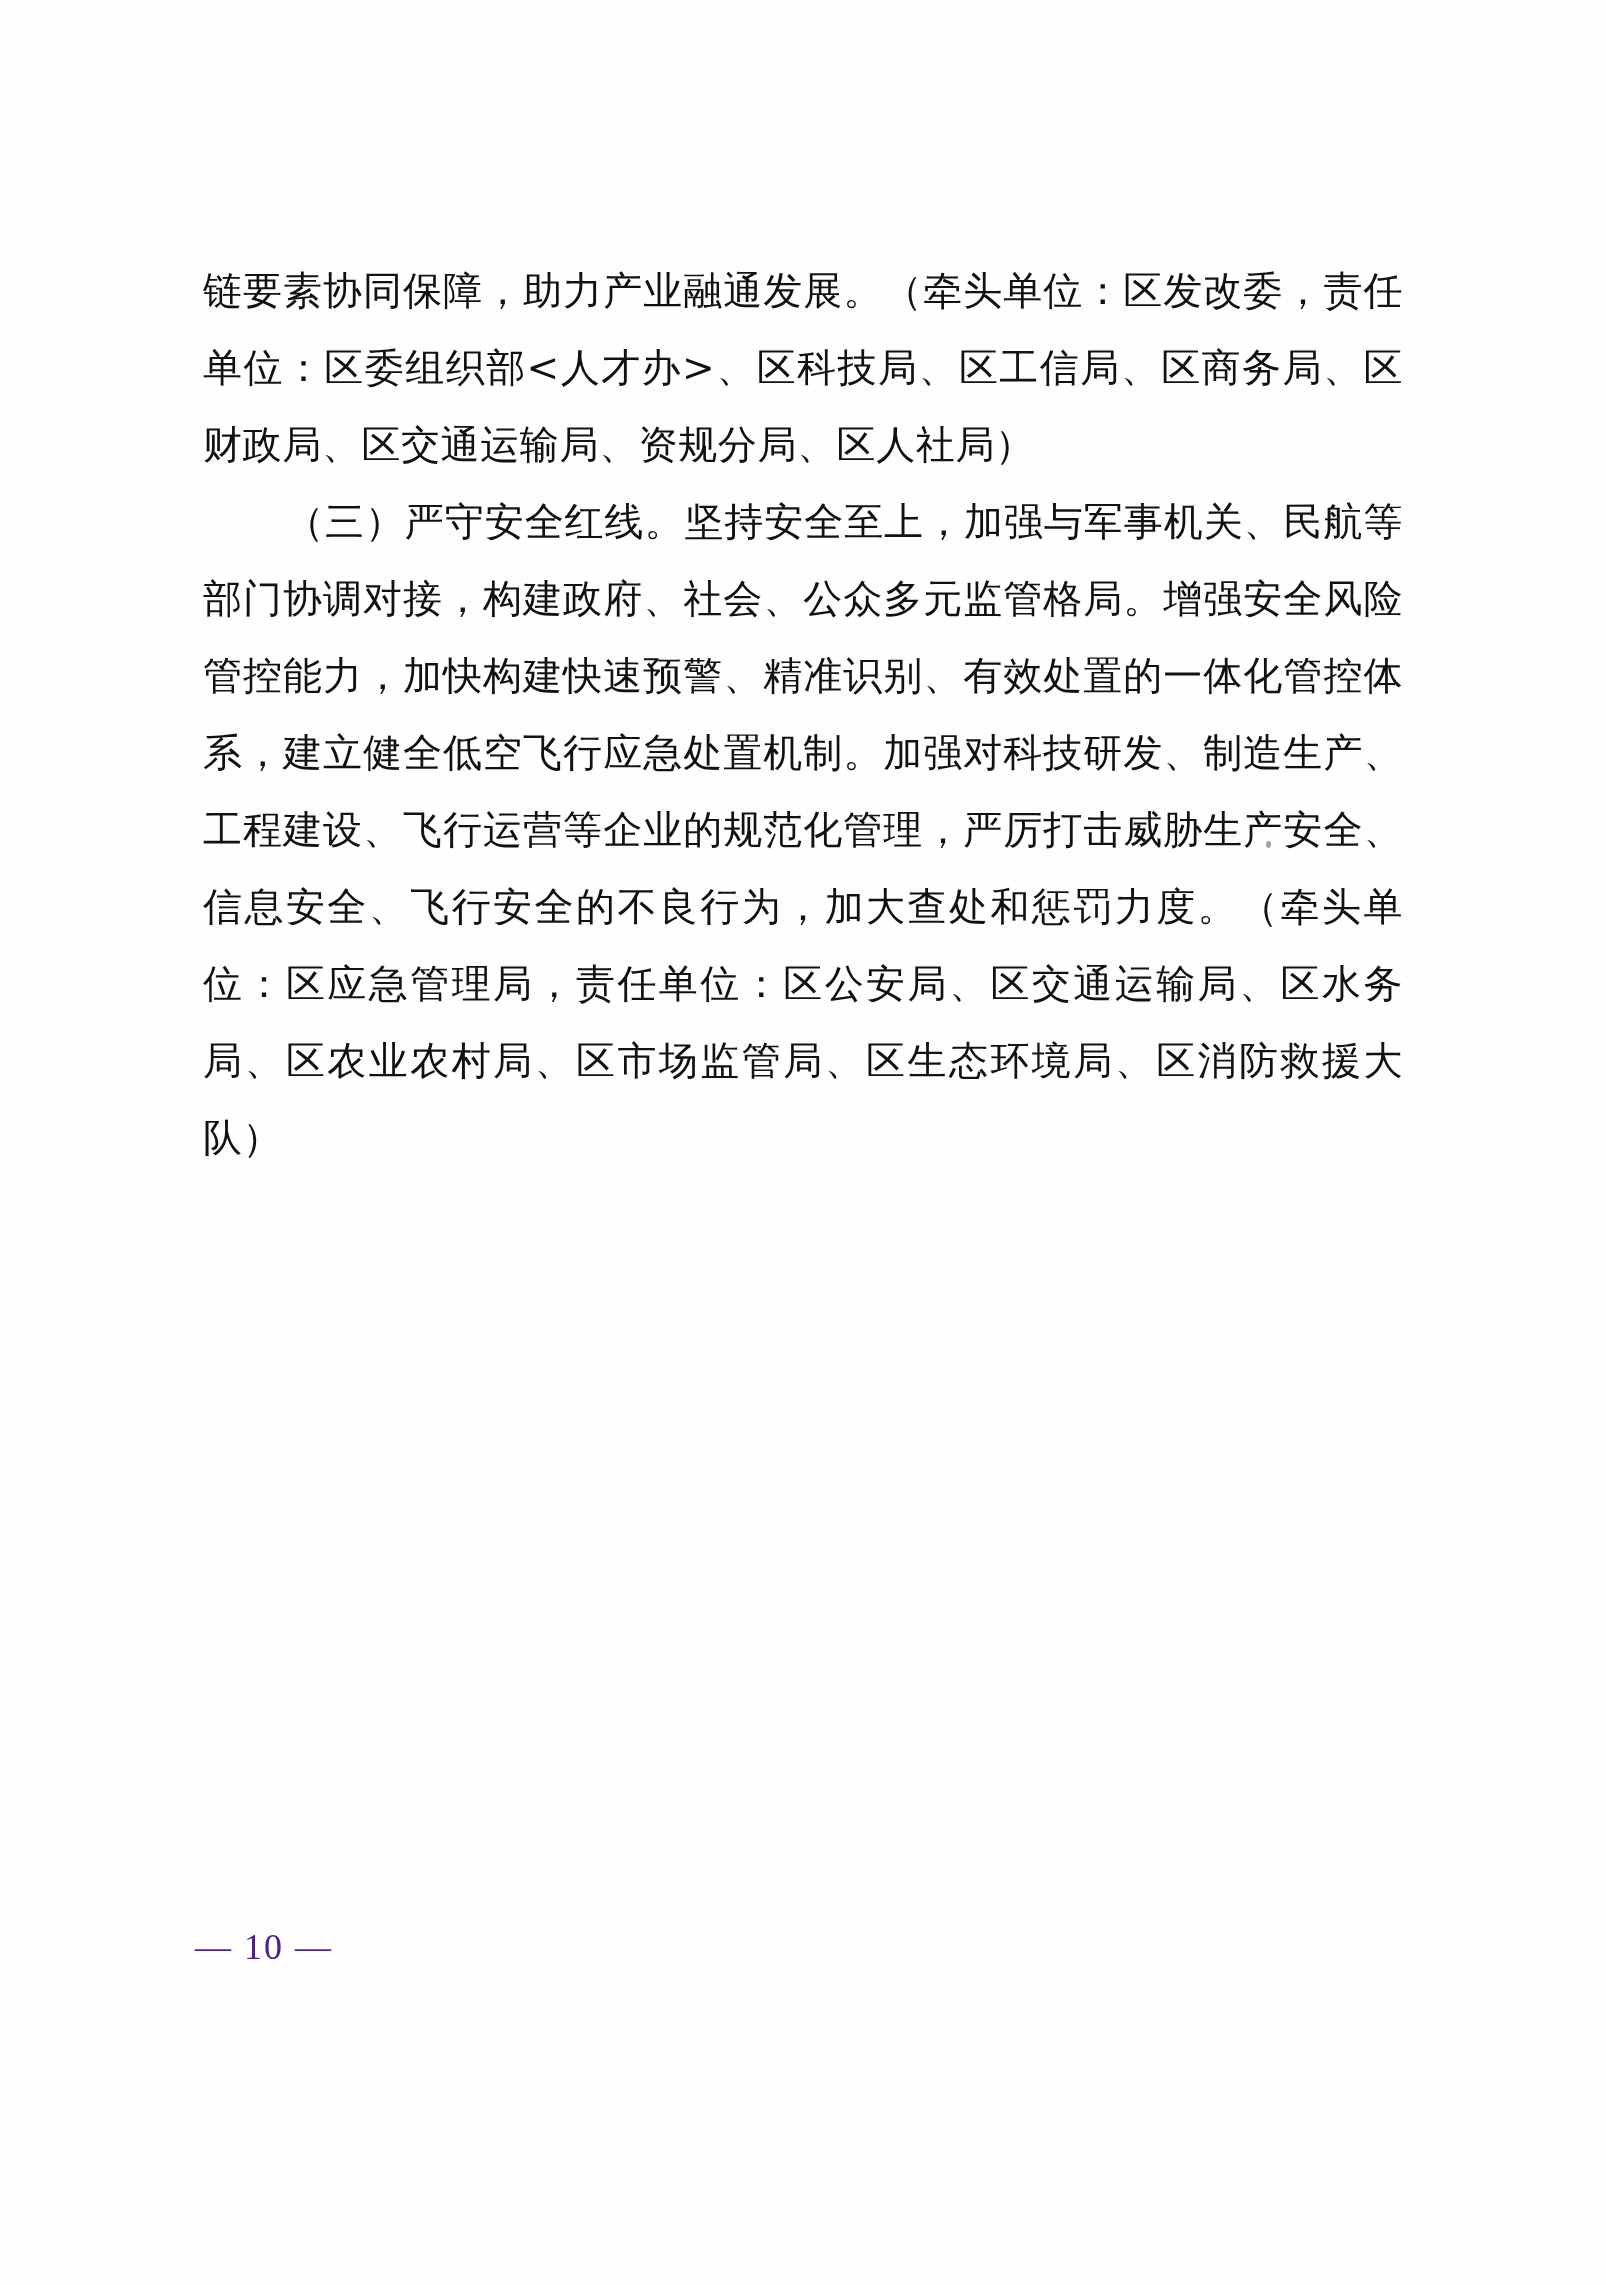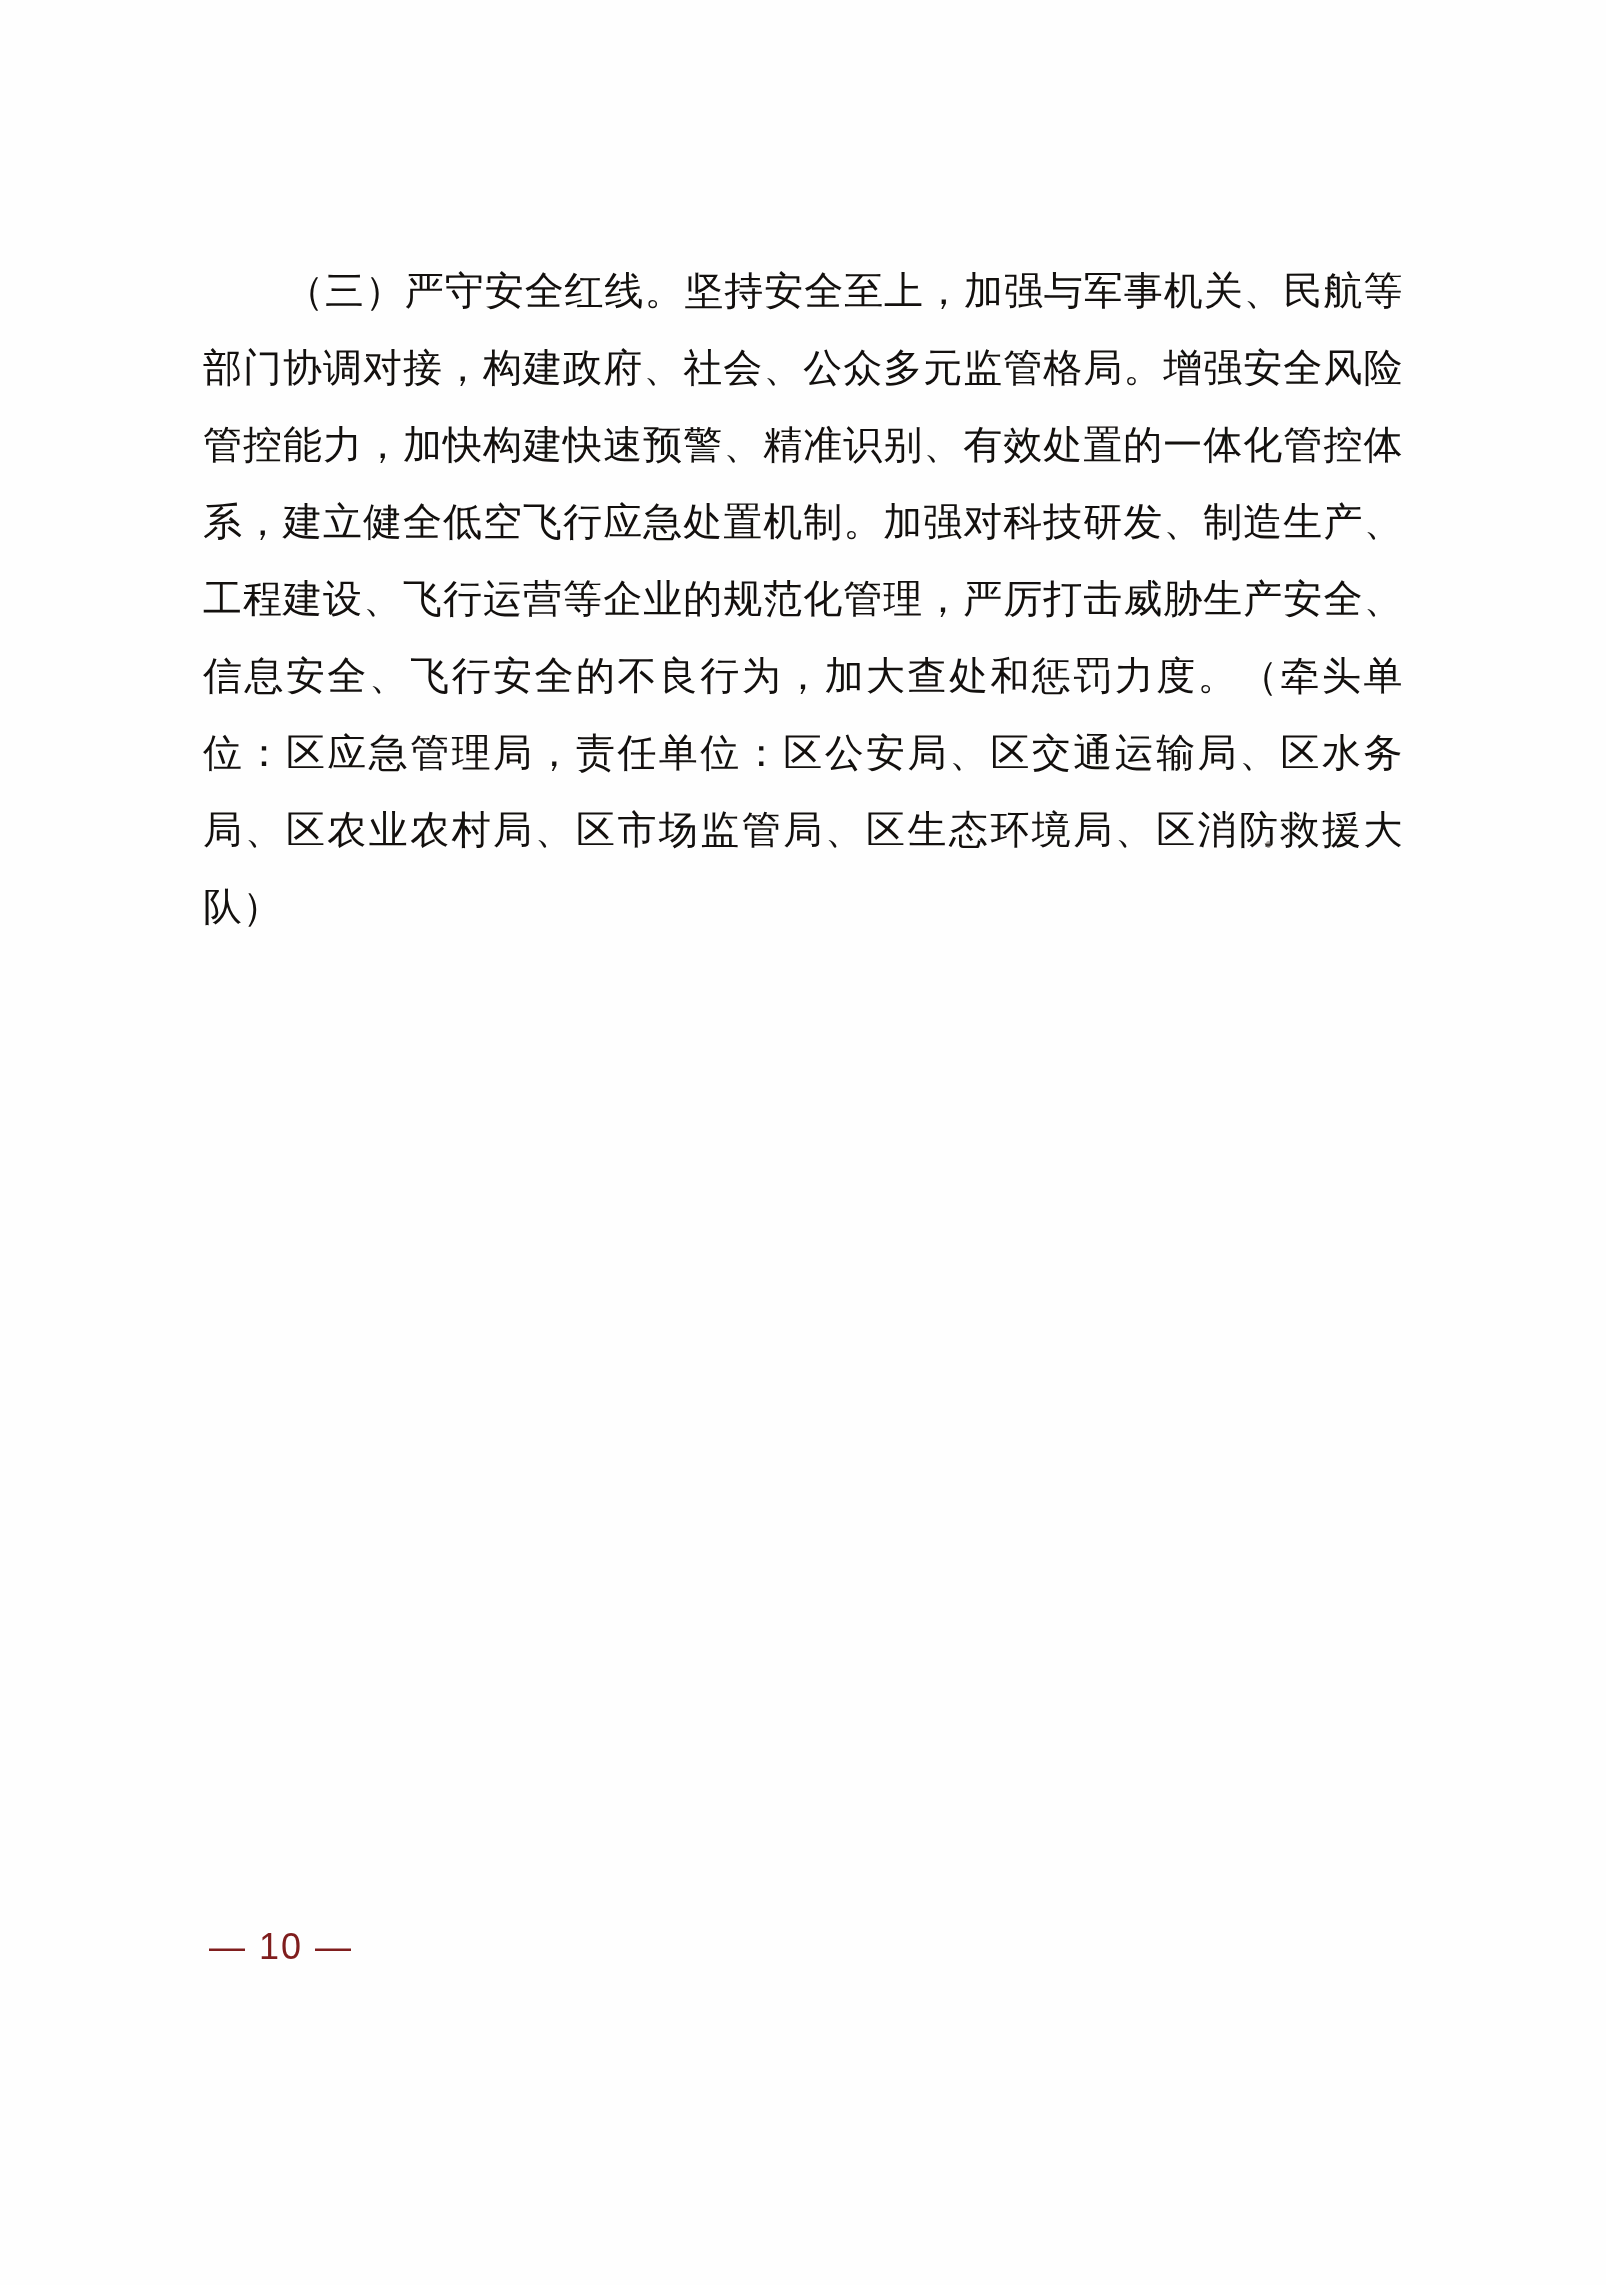--- a/index.html
+++ b/index.html
@@ -36,41 +36,44 @@
     margin-top: 0px;
   }
   .indent {
     text-indent: 82px;
   }
   .bold-head {
     font-weight: normal;
   }
   .footer {
     position: absolute;
-    left: 209px;
+    left: 195px;
     top: 1926px;
     font-size: 36px;
     letter-spacing: 2px;
-    color: #7f1d1d;
-    font-family: Liberation Sans, sans-serif;
+    color: #4c1d95;
+    font-family: Liberation Serif, serif;
   }
   .speck {
     position: absolute;
     background: #5d5650;
     border-radius: 50%;
     opacity: 0.55;
   }
 </style>
 </head>
 <body>
 
 <div class="page">
 
   <div class="body-area">
 
+    <p class="para">
+      <span>链要素协同保障，助力产业融通发展。（牵头单位：区发改委，责任单位：区委组织部&lt;人才办&gt;、区科技局、区工信局、区商务局、区财政局、区交通运输局、资规分局、区人社局）</span>
+    </p>
 
     <p class="para indent">
       <span class="bold-head">（三）严守安全红线。</span><span>坚持安全至上，加强与军事机关、民航等部门协调对接，构建政府、社会、公众多元监管格局。增强安全风险管控能力，加快构建快速预警、精准识别、有效处置的一体化管控体系，建立健全低空飞行应急处置机制。加强对科技研发、制造生产、工程建设、飞行运营等企业的规范化管理，严厉打击威胁生产安全、信息安全、飞行安全的不良行为，加大查处和惩罚力度。（牵头单位：区应急管理局，责任单位：区公安局、区交通运输局、区水务局、区农业农村局、区市场监管局、区生态环境局、区消防救援大队）</span>
     </p>
 
   </div>
 
   <div class="speck" style="left:1266px; top:841px; width:4.9px; height:6.8px;"></div>
 
   <div class="footer">— 10 —</div>

